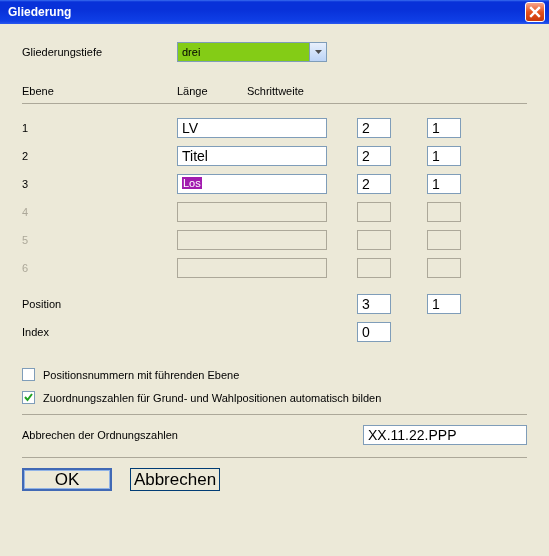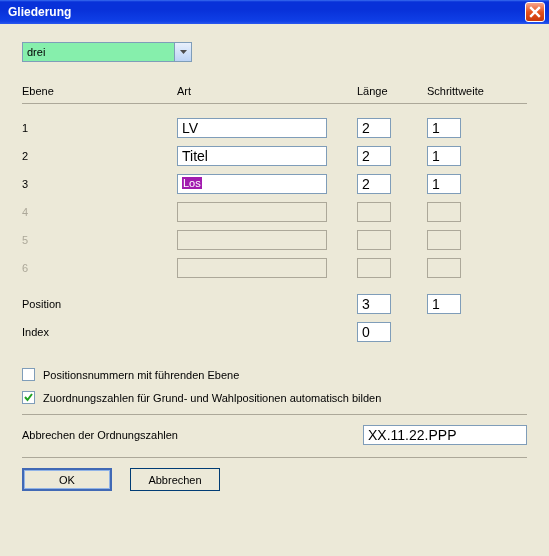--- a/index.html
+++ b/index.html
@@ -69,23 +69,23 @@
     border: 1px solid #aca899;
     color: #aca899;
   }
   .art-input { width: 150px; }
   .len-input { width: 34px; }
   .step-input { width: 34px; }
   .disabled-label { color: #aca899; }
   .select-wrap {
     display: inline-flex;
     border: 1px solid #7f9db9;
-    background: #86efac;
+    background: #84cc16;
     height: 20px;
-    width: 170px;
+    width: 150px;
     align-items: stretch;
   }
   .select-wrap .select-text {
     flex: 1;
     padding: 2px 4px;
     line-height: 14px;
   }
   .select-wrap .select-arrow {
     width: 17px;
     background: linear-gradient(to bottom, #e8f0fc 0%, #bcd4f6 100%);
@@ -111,21 +111,21 @@
     justify-content: center;
   }
   .checkbox svg { width: 9px; height: 9px; display: none; }
   .checkbox.checked svg { display: block; }
   .struct-row { display: flex; align-items: center; margin: 4px 0 12px 0; }
   .struct-row .lbl { width: 350px; }
   .struct-input { width: 164px; }
   .button-row { display: flex; gap: 18px; }
   .btn {
     font-family: Tahoma, Arial, sans-serif;
-    font-size: 11px;
+    font-size: 17px;
     min-width: 90px;
     height: 23px;
     background: #ece9d8;
     border: 1px solid #003c74;
     cursor: pointer;
     padding: 0;
   }
   .btn.default {
     border: 2px solid #4169b5;
     box-shadow: inset 0 0 0 1px #91b3e6;
@@ -144,35 +144,35 @@
   <div class="close-btn">
     <svg viewBox="0 0 10 10">
       <path d="M1 1 L9 9 M9 1 L1 9" stroke="white" stroke-width="2" fill="none"></path>
     </svg>
   </div>
 </div>
 
 <div class="content">
 
   <div class="row">
+    <div class="col-label">Gliederungstiefe</div>
     <div class="col-art">
       <div class="select-wrap">
         <div class="select-text">drei</div>
         <div class="select-arrow">
           <svg viewBox="0 0 7 4">
               <path d="M0 0 L3.5 4 L7 0 Z" fill="#4d4d4d"></path>
             </svg>
         </div>
       </div>
     </div>
   </div>
 
   <div class="row header-row">
     <div class="col-label">Ebene</div>
-    <div class="col-art">Art</div>
     <div class="col-len">Länge</div>
     <div class="col-step">Schrittweite</div>
   </div>
 
   <hr class="sep">
 
   <div id="levels-container">
       <div class="row">
         <div class="col-label">1</div>
         <div class="col-art"><input type="text" class="art-input" value="LV" style=""></div>

